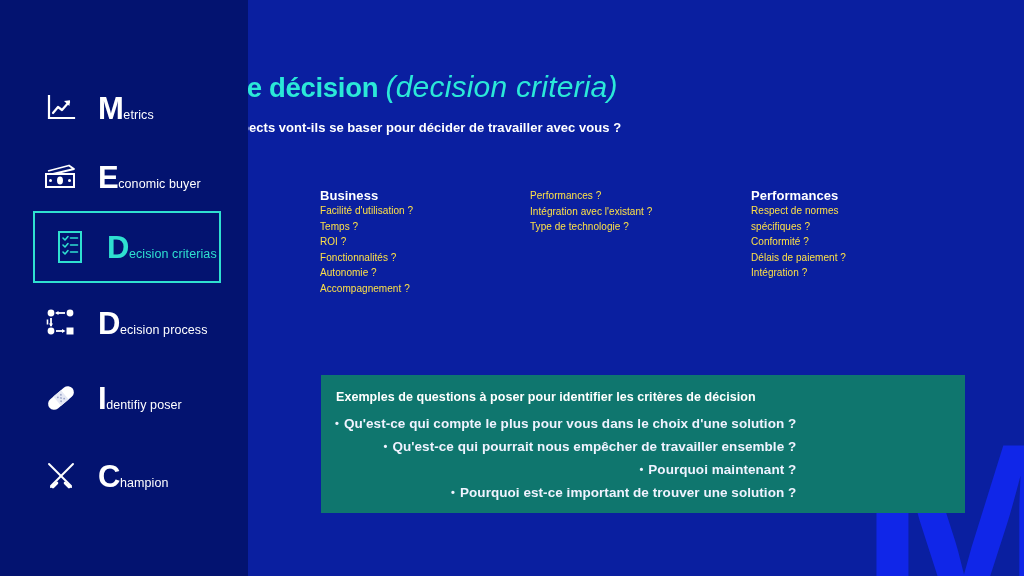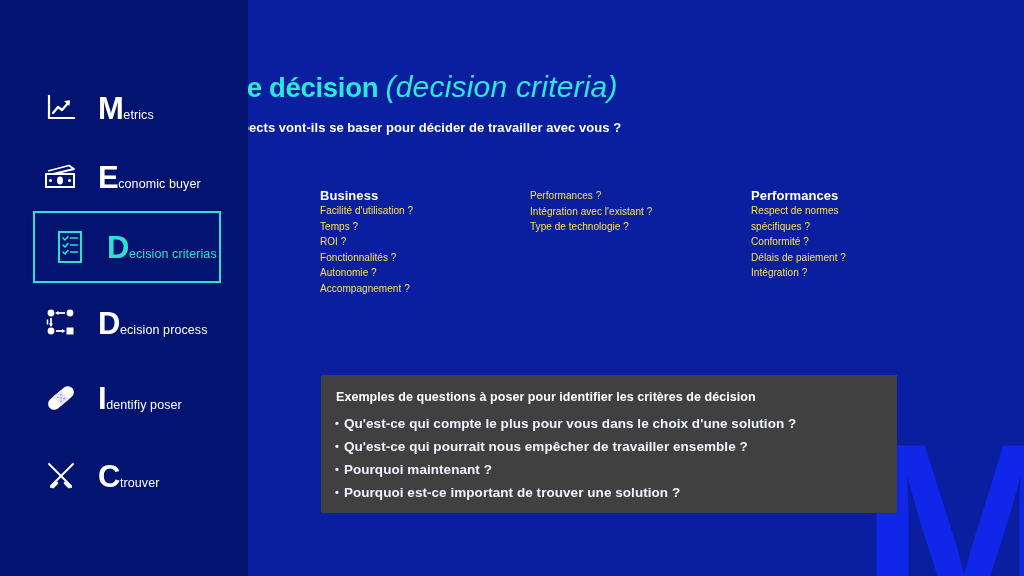--- a/index.html
+++ b/index.html
@@ -136,24 +136,25 @@
     color: #fde047;
     line-height: 15.5px;
     white-space: nowrap;
     letter-spacing: 0.05px;
   }
 
   #callout {
     position: absolute;
     left: 321px;
     top: 375px;
-    width: 576px;
+    width: 644px;
     height: 138px;
-    background: #404040;
+    background: #0f766e;
     z-index: 2;
+    text-align: right;
   }
   #callout-title {
     position: absolute;
     left: 15px;
     top: 15px;
     font-size: 12.5px;
     font-weight: 700;
     color: #FFFFFF;
     letter-spacing: 0.05px;
   }
@@ -277,21 +278,21 @@
         <svg width="34" height="32" viewBox="0 0 34 32">
           <line x1="5" y1="4" x2="27" y2="26" stroke="#ffffff" stroke-width="1.9" stroke-linecap="round"></line>
           <line x1="29" y1="4" x2="7" y2="26" stroke="#ffffff" stroke-width="1.9" stroke-linecap="round"></line>
           <path d="M24 24 q4 1 4 4 q-4 0 -5 -3 z" fill="#ffffff"></path>
           <path d="M10 24 q-4 1 -4 4 q4 0 5 -3 z" fill="#ffffff"></path>
           <line x1="21" y1="23" x2="25" y2="27" stroke="#ffffff" stroke-width="2.6" stroke-linecap="round"></line>
           <line x1="13" y1="23" x2="9" y2="27" stroke="#ffffff" stroke-width="2.6" stroke-linecap="round"></line>
         </svg>
       </span>
       <span class="nav-label">
-        <span class="cap">C</span><span class="rest">trouver</span>
+        <span class="cap">C</span><span class="rest">hampion</span>
       </span>
     </div>
 
   </div>
 
   <div id="main">
     <div id="watermark">M</div>
   </div>
 
   <div id="content">

